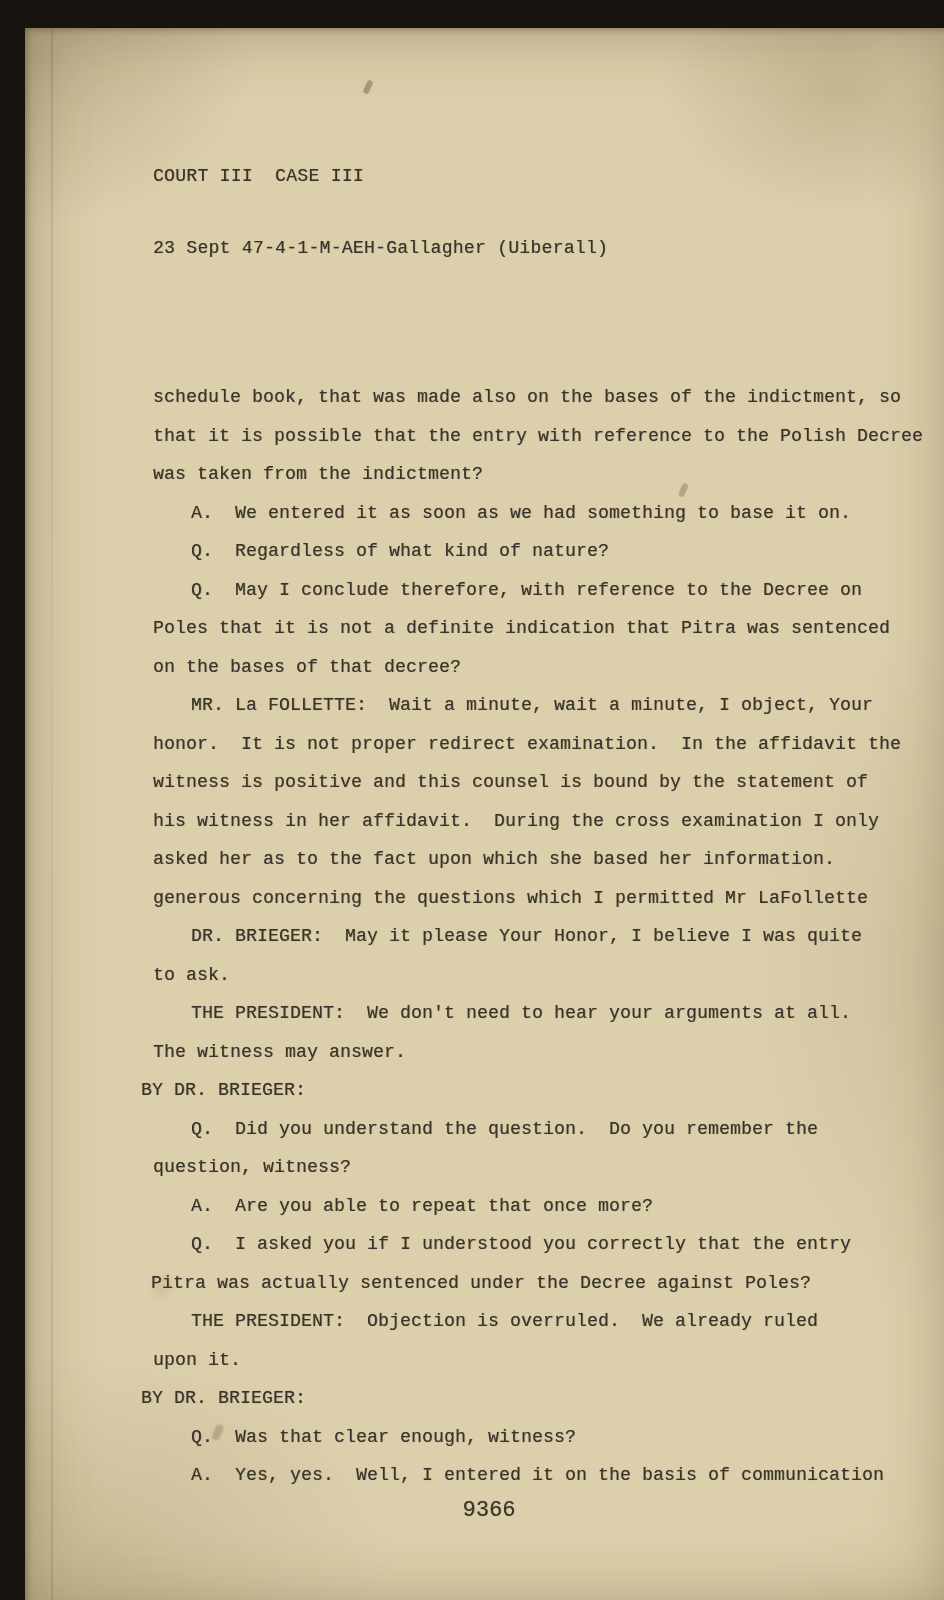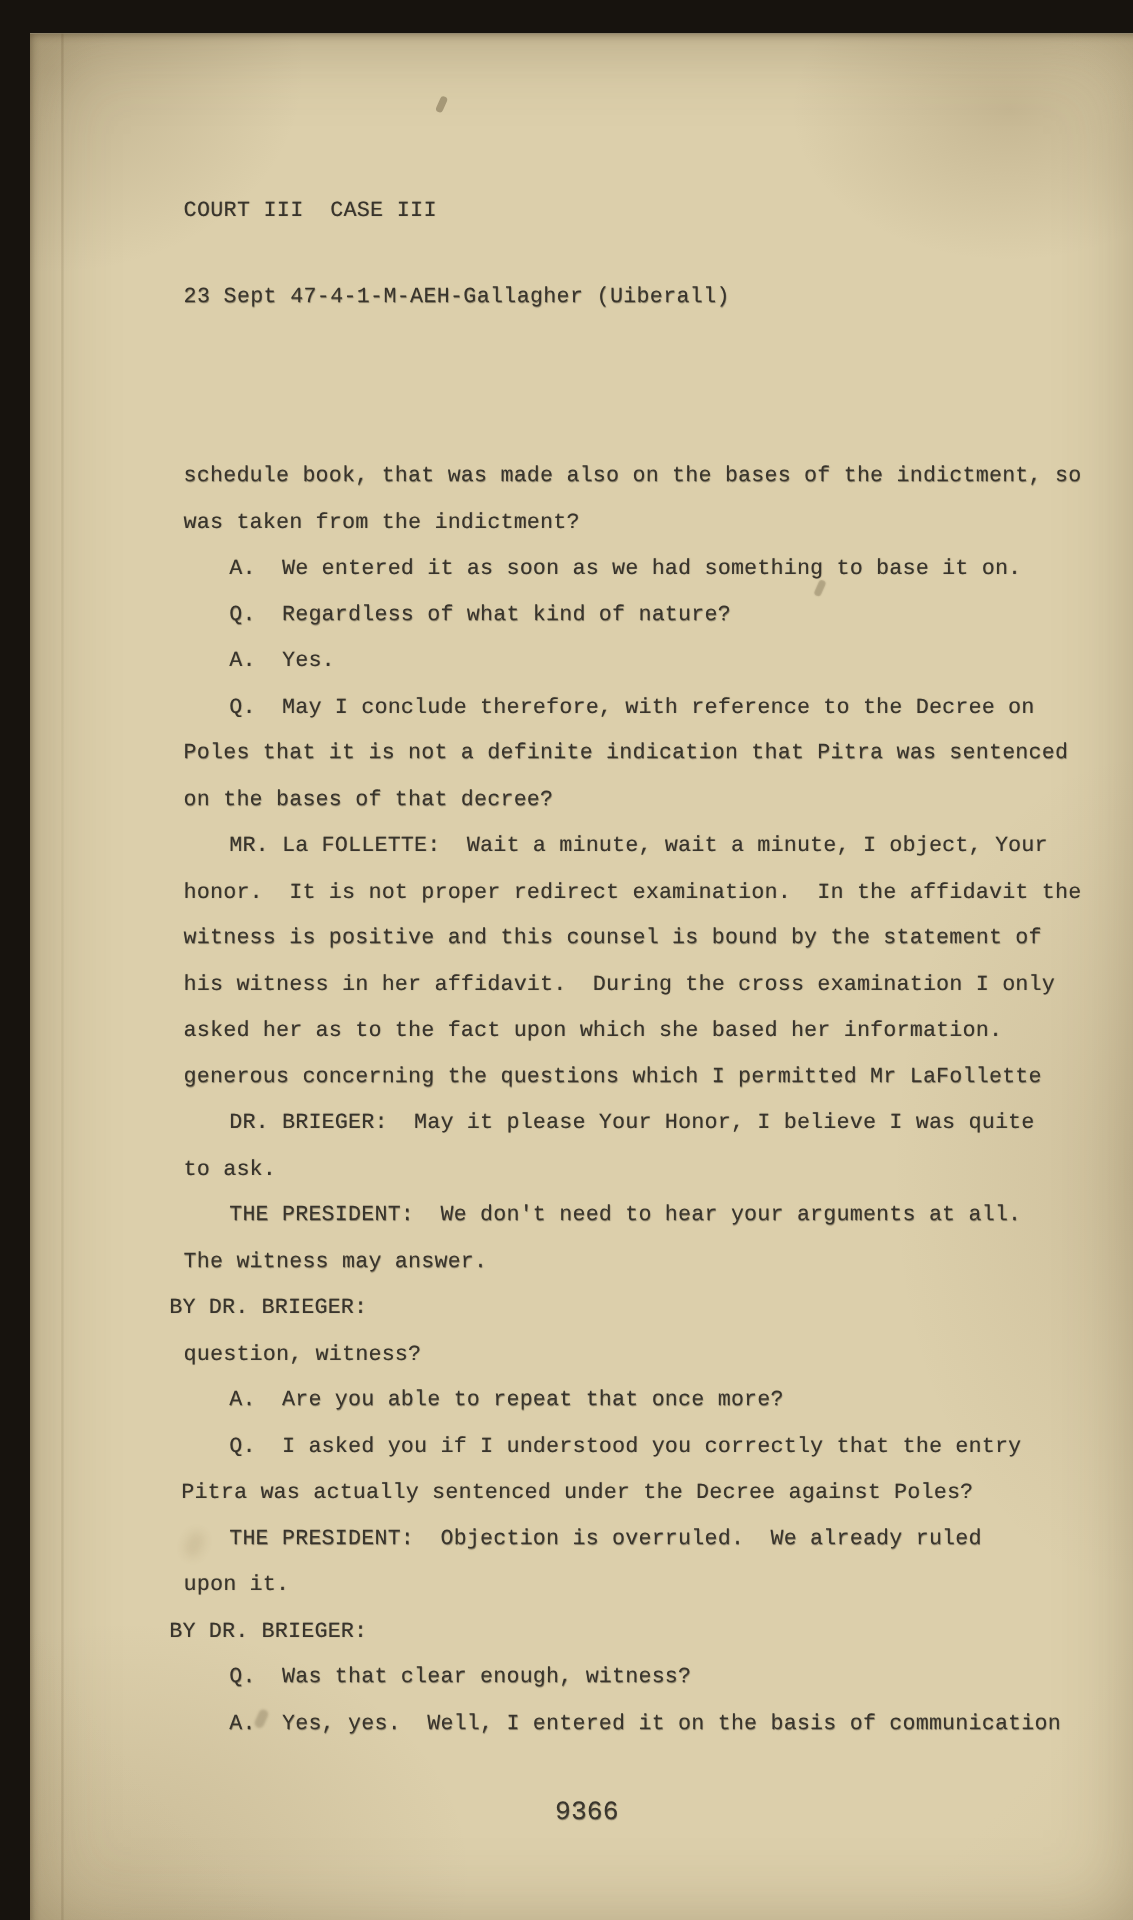--- a/index.html
+++ b/index.html
@@ -87,38 +87,39 @@
 <body>
 
 <div class="paper">
   <div class="content">
     <div class="header">
       <div class="header-line">COURT III  CASE III</div>
       <div class="header-line">23 Sept 47-4-1-M-AEH-Gallagher (Uiberall)</div>
     </div>
     <div class="transcript">
         <div class="line">schedule book, that was made also on the bases of the indictment, so</div>
+        <div class="line">that it is possible that the entry with reference to the Polish Decree</div>
         <div class="line">was taken from the indictment?</div>
         <div class="line indent">A.  We entered it as soon as we had something to base it on.</div>
         <div class="line indent">Q.  Regardless of what kind of nature?</div>
-        <div class="line indent">A.  Yes.</div>
         <div class="line indent">Q.  May I conclude therefore, with reference to the Decree on</div>
         <div class="line">Poles that it is not a definite indication that Pitra was sentenced</div>
         <div class="line">on the bases of that decree?</div>
         <div class="line indent">MR. La FOLLETTE:  Wait a minute, wait a minute, I object, Your</div>
         <div class="line">honor.  It is not proper redirect examination.  In the affidavit the</div>
         <div class="line">witness is positive and this counsel is bound by the statement of</div>
         <div class="line">his witness in her affidavit.  During the cross examination I only</div>
         <div class="line">asked her as to the fact upon which she based her information.</div>
         <div class="line">generous concerning the questions which I permitted Mr LaFollette</div>
         <div class="line indent">DR. BRIEGER:  May it please Your Honor, I believe I was quite</div>
         <div class="line">to ask.</div>
         <div class="line indent">THE PRESIDENT:  We don't need to hear your arguments at all.</div>
         <div class="line">The witness may answer.</div>
         <div class="line label">BY DR. BRIEGER:</div>
+        <div class="line indent">Q.  Did you understand the question.  Do you remember the</div>
         <div class="line">question, witness?</div>
         <div class="line indent">A.  Are you able to repeat that once more?</div>
         <div class="line indent">Q.  I asked you if I understood you correctly that the entry</div>
         <div class="line hang">Pitra was actually sentenced under the Decree against Poles?</div>
         <div class="line indent">THE PRESIDENT:  Objection is overruled.  We already ruled</div>
         <div class="line">upon it.</div>
         <div class="line label">BY DR. BRIEGER:</div>
         <div class="line indent">Q.  Was that clear enough, witness?</div>
         <div class="line indent">A.  Yes, yes.  Well, I entered it on the basis of communication</div>
       </div>

